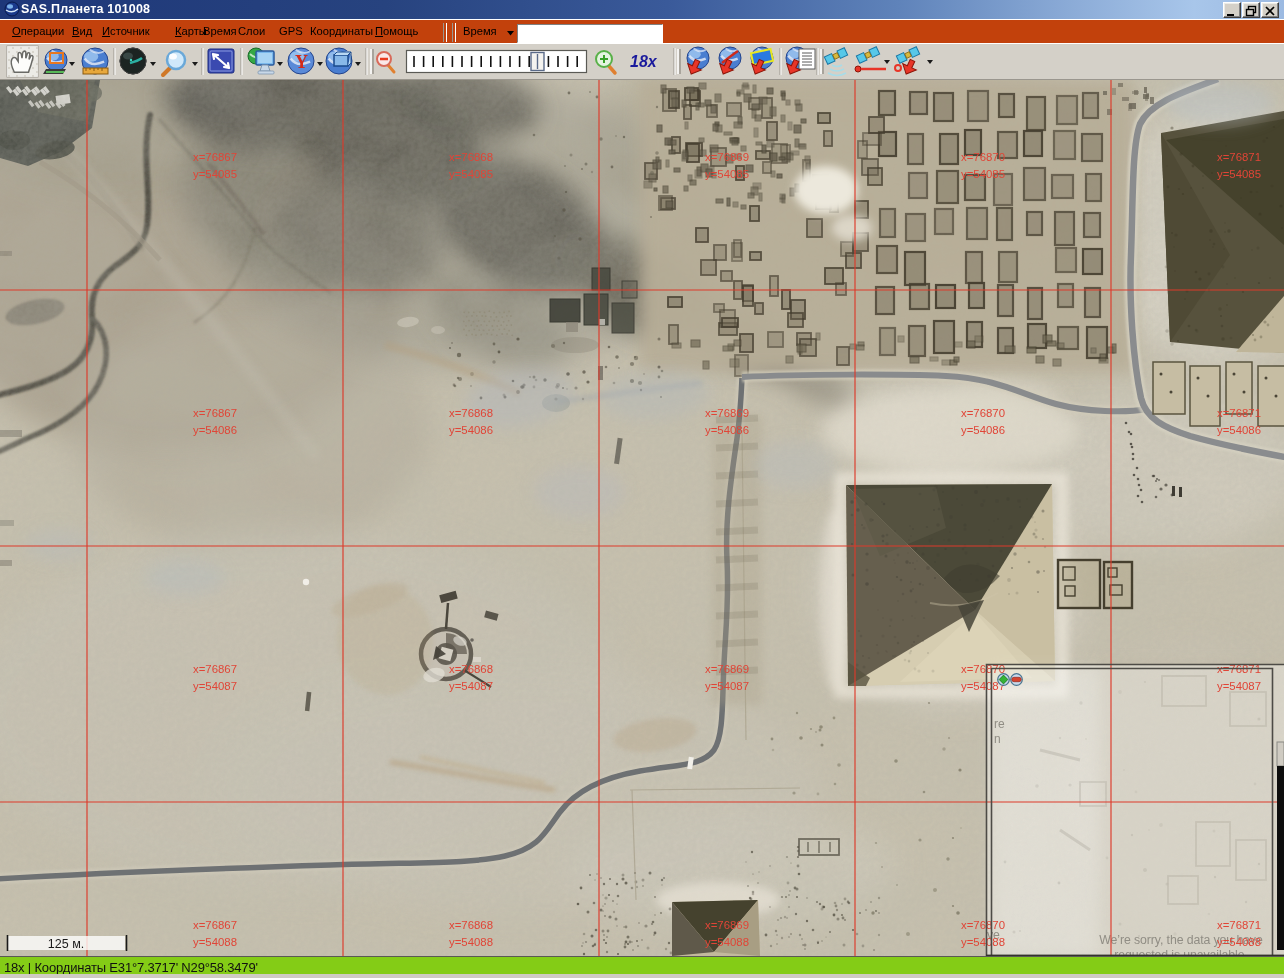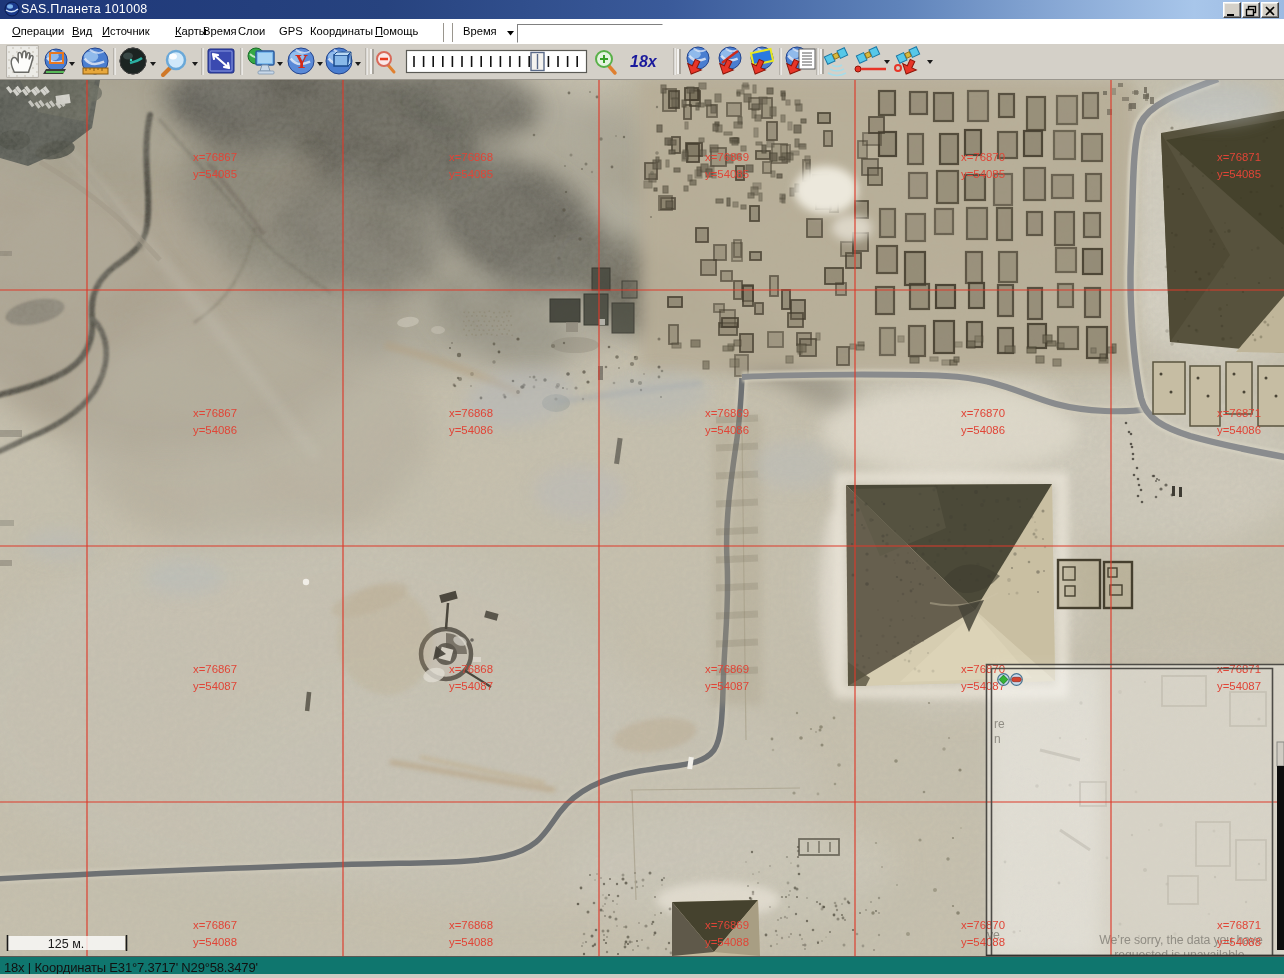--- a/index.html
+++ b/index.html
@@ -1,34 +1,34 @@
 <!DOCTYPE html>
 <html><head><meta charset="utf-8"><title>SAS.Планета 101008</title>
 <style>
 html,body{margin:0;padding:0;width:1284px;height:978px;overflow:hidden;background:#d4d0c8;
 font-family:"Liberation Sans",sans-serif;}
 #win{position:relative;width:1284px;height:978px;}
 #title{position:absolute;left:0;top:0;width:100%;height:32px;letter-spacing:0.2px;
 background:linear-gradient(90deg,#1e3779 0%,#27437f 30%,#3a5a9a 52%,#5f83ba 70%,#8aaad6 83%,#a8c6ea 93%,#9cbae2 100%);
-color:#fff;font-size:13px;font-weight:normal;line-height:19px;}
+color:#fff;font-size:13px;font-weight:bold;line-height:19px;}
 #title .txt{position:absolute;left:21px;top:0;font-size:12.5px;}
 #wbtns{position:absolute;right:5px;top:2px;}
 .wb{display:inline-block;width:16px;height:14px;background:#d4d0c8;border:1px solid;
 border-color:#fff #404040 #404040 #fff;box-shadow:inset -1px -1px 0 #808080,inset 1px 1px 0 #ecebe6;
 margin-left:1px;text-align:center;vertical-align:top;position:relative;}
-#menu{position:absolute;left:0;top:19px;width:100%;height:24px;background:#ffffff;
+#menu{position:absolute;left:0;top:19px;width:100%;height:24px;background:#c2410c;
 border-top:1px solid #ffffff;font-size:11.2px;color:#000;}
 #menu span.mi{position:absolute;top:5px;}
 #srch{position:absolute;left:517px;top:4px;width:144px;height:17px;background:#fff;
 border:1px solid #808080;border-color:#808080 #fff #fff #808080;}
 #msep{position:absolute;left:452px;top:3px;height:19px;width:2px;
 border-left:1px solid #9a968e;border-right:1px solid #fff;}
 #msep2{position:absolute;left:443px;top:3px;height:19px;width:2px;
 border-left:1px solid #9a968e;border-right:1px solid #fff;}
-#status{position:absolute;left:0;top:956px;width:100%;height:22px;background:#0f766e;
+#status{position:absolute;left:0;top:956px;width:100%;height:22px;background:#84cc16;
 border-top:1px solid #5a5954;font-size:13px;color:#111;}
 #status .st{position:absolute;left:4px;top:3px;white-space:pre;}
 #status .st:first-child{letter-spacing:0.55px;}
 #status .st:last-child{letter-spacing:-0.18px;}
 #statbottom{position:absolute;left:0;top:974px;width:100%;height:4px;background:#cfcbc3;}
 </style></head>
 <body>
 <div id="win">
 <div id="title">
  <svg width="16" height="16" style="position:absolute;left:4px;top:1px" viewBox="0 0 16 16">

